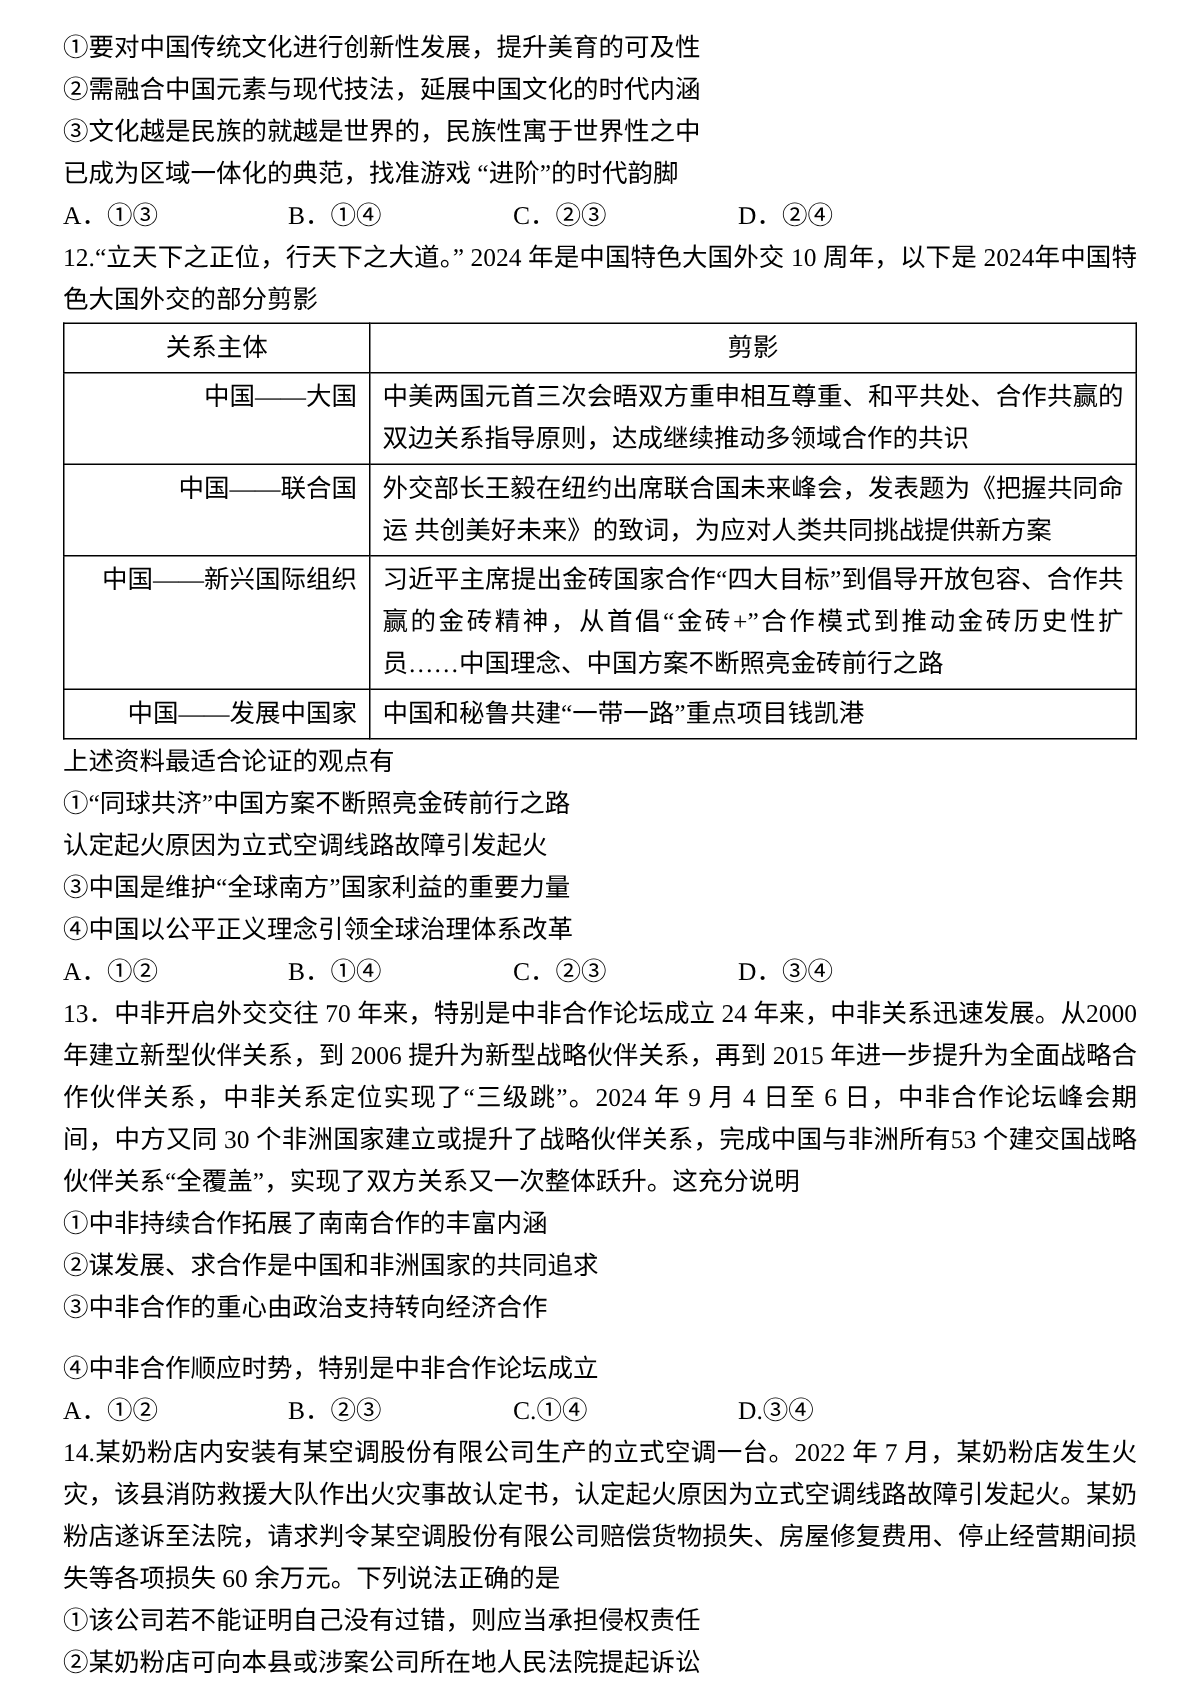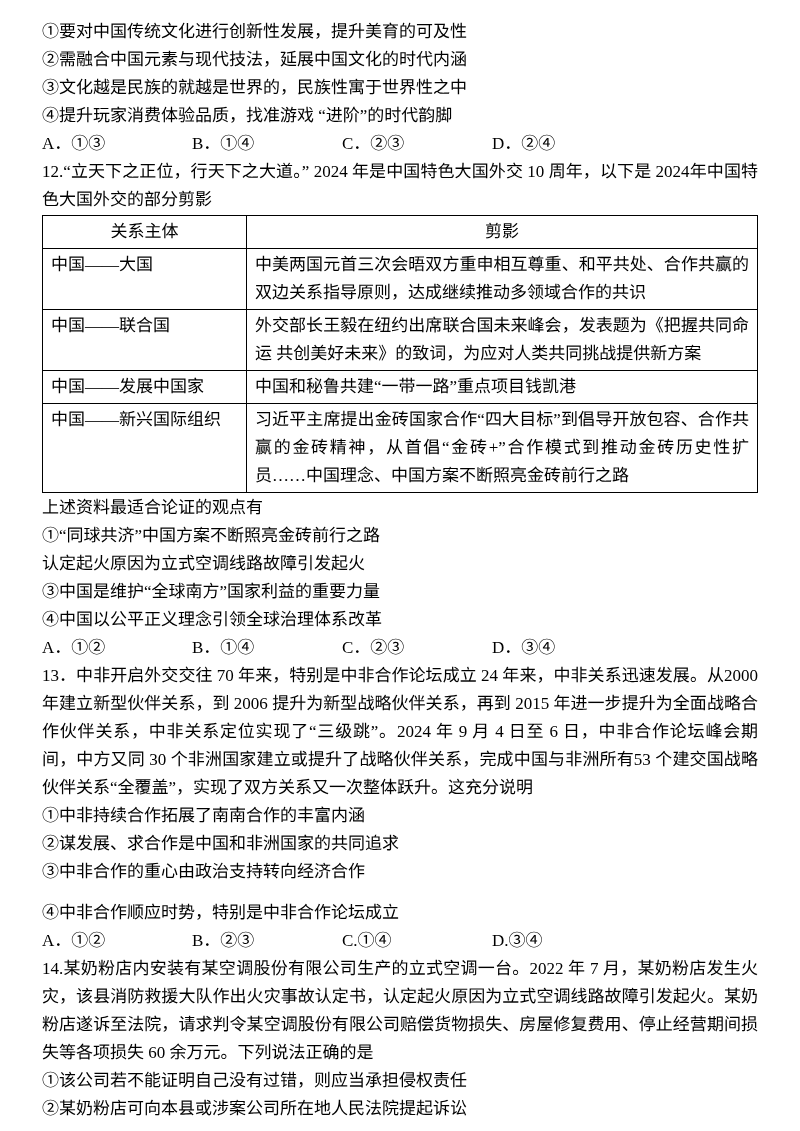--- a/index.html
+++ b/index.html
@@ -26,32 +26,32 @@
     border-collapse: collapse;
     margin: 1px 0;
   }
   .snapshot th, .snapshot td {
     border: 1.5px solid #000;
     padding: 2px 8px;
     vertical-align: top;
   }
   .snapshot th { text-align: center; font-weight: normal; }
   .snapshot td { text-align: justify; }
-  .snapshot td.subject { width: 204px; text-align: left; }
+  .snapshot td.subject { width: 204px; text-align: right; }
   .gap-top { margin-top: 13px; }
 </style>
 </head>
 <body>
 
 <div class="page">
 
   <div class="line">①要对中国传统文化进行创新性发展，提升美育的可及性</div>
   <div class="line">②需融合中国元素与现代技法，延展中国文化的时代内涵</div>
   <div class="line">③文化越是民族的就越是世界的，民族性寓于世界性之中</div>
-  <div class="line">④提升玩家消费体验品质，找准游戏 “进阶”的时代韵脚</div>
+  <div class="line">已成为区域一体化的典范，找准游戏 “进阶”的时代韵脚</div>
   <div class="answers">
     <span class="ans">A．①③</span>
     <span class="ans">B．①④</span>
     <span class="ans">C．②③</span>
     <span class="ans">D．②④</span>
   </div>
 
   <p class="stem">12.“立天下之正位，行天下之大道。” 2024 年是中国特色大国外交 10 周年，以下是 2024年中国特色大国外交的部分剪影</p>
 
   <table class="snapshot">
@@ -64,26 +64,26 @@
     <tbody>
       <tr>
         <td class="subject">中国——大国</td>
         <td>中美两国元首三次会晤双方重申相互尊重、和平共处、合作共赢的双边关系指导原则，达成继续推动多领域合作的共识</td>
       </tr>
       <tr>
         <td class="subject">中国——联合国</td>
         <td>外交部长王毅在纽约出席联合国未来峰会，发表题为《把握共同命运 共创美好未来》的致词，为应对人类共同挑战提供新方案</td>
       </tr>
       <tr>
+        <td class="subject">中国——新兴国际组织</td>
+        <td>习近平主席提出金砖国家合作“四大目标”到倡导开放包容、合作共赢的金砖精神，从首倡“金砖+”合作模式到推动金砖历史性扩员……中国理念、中国方案不断照亮金砖前行之路</td>
+      </tr>
+      <tr>
         <td class="subject">中国——发展中国家</td>
         <td>中国和秘鲁共建“一带一路”重点项目钱凯港</td>
-      </tr>
-      <tr>
-        <td class="subject">中国——新兴国际组织</td>
-        <td>习近平主席提出金砖国家合作“四大目标”到倡导开放包容、合作共赢的金砖精神，从首倡“金砖+”合作模式到推动金砖历史性扩员……中国理念、中国方案不断照亮金砖前行之路</td>
       </tr>
     </tbody>
   </table>
 
   <div class="line">上述资料最适合论证的观点有</div>
   <div class="line">①“同球共济”中国方案不断照亮金砖前行之路</div>
   <div class="line">认定起火原因为立式空调线路故障引发起火</div>
   <div class="line">③中国是维护“全球南方”国家利益的重要力量</div>
   <div class="line">④中国以公平正义理念引领全球治理体系改革</div>
   <div class="answers">

